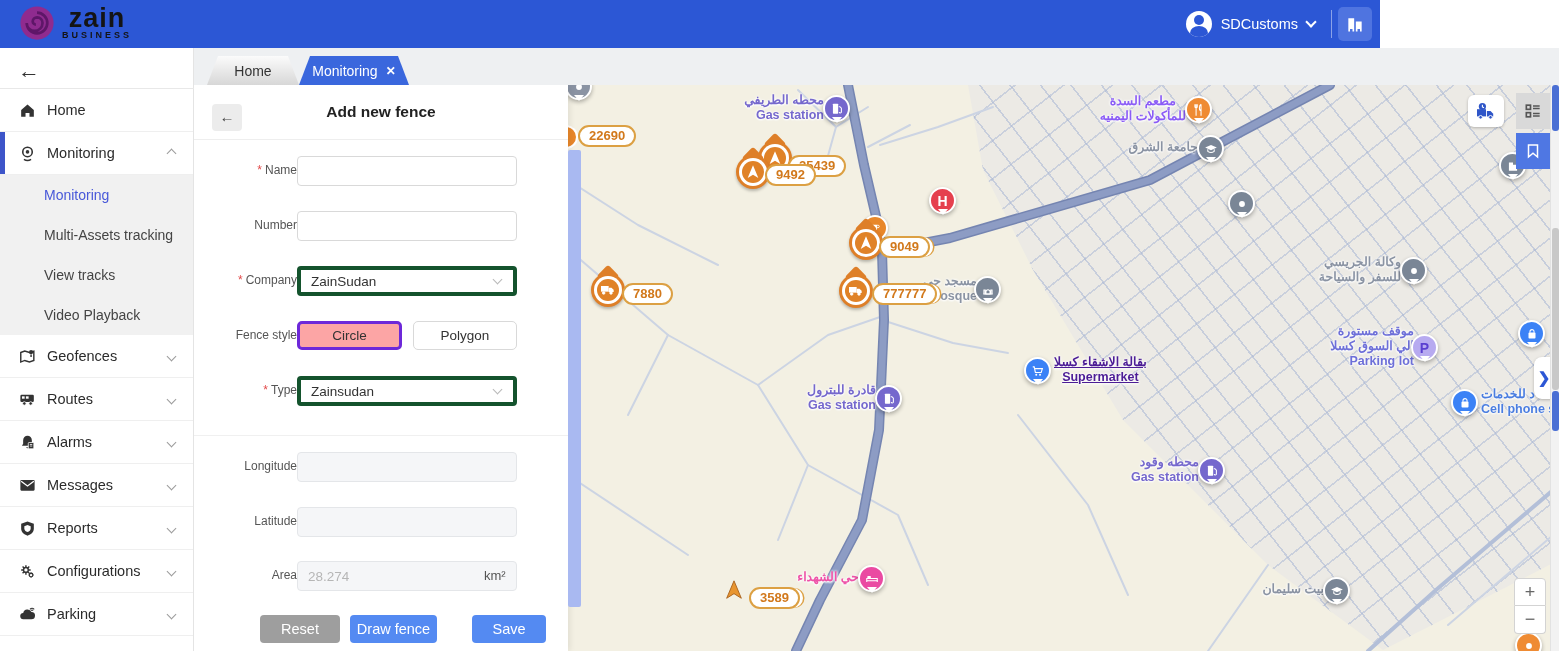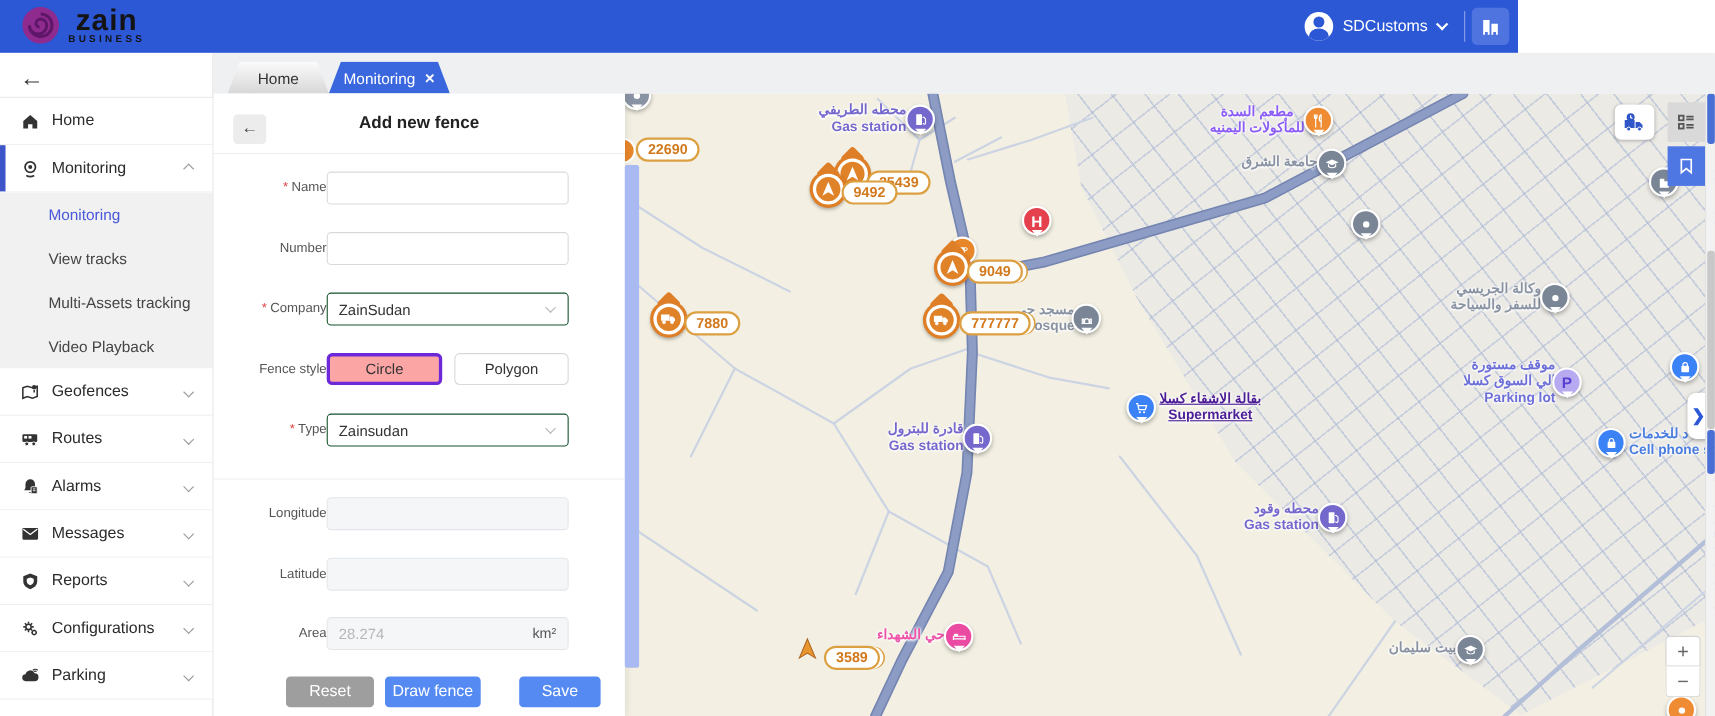--- a/index.html
+++ b/index.html
@@ -44,21 +44,21 @@
   
   #panel { position:absolute; left:194px; top:85px; width:374px; height:566px; background:#fff; z-index:20; box-shadow:2px 0 6px rgba(0,0,0,.08); }
   #panel-head { position:absolute; left:0; top:0; width:374px; height:55px; background:#fff; border-bottom:1px solid #eee; }
   #panel-back { position:absolute; left:18px; top:19px; width:30px; height:27px; background:#ececec; border-radius:4px; text-align:center; line-height:25px; color:#444; font-size:15px; cursor:pointer; }
   #panel-title { position:absolute; left:0; top:18px; width:374px; text-align:center; font-size:15.5px; font-weight:bold; color:#222; }
   .frow-label { position:absolute; width:95px; text-align:right; font-size:12px; color:#555; }
   .req { color:#e24a4a; margin-right:3px; }
   .fin { position:absolute; left:103px; width:220px; height:30px; border:1px solid #d9d9d9; border-radius:4px; background:#fff; font-size:13.5px; padding:0 10px; color:#333; font-family:"Liberation Sans",sans-serif; outline:none; }
   .fin:disabled { background:#f5f6f8; border-color:#e4e6e9; }
   .fin::placeholder { color:#b6b6b6; }
-  .fsel { position:absolute; left:103px; width:220px; height:30px; border:1px solid #14532d; border-radius:4px; background:#fff; font-size:13.5px; padding:0 10px; color:#333; display:flex; align-items:center; cursor:pointer; }
+  .fsel { position:absolute; left:103px; width:220px; height:30px; border:4px solid #14532d; border-radius:4px; background:#fff; font-size:13.5px; padding:0 10px; color:#333; display:flex; align-items:center; cursor:pointer; }
   .fsel .chv { position:absolute; right:12px; width:7px; height:7px; border-right:1.5px solid #b9b9b9; border-bottom:1.5px solid #b9b9b9; transform:rotate(45deg); margin-top:-3px; }
   .tgl { position:absolute; height:29px; border:1px solid #d9d9d9; border-radius:5px; background:#fff; font-size:13.5px; color:#333; display:flex; align-items:center; justify-content:center; cursor:pointer; }
   .tgl.sel { background:#fca5a5; border:3px solid #6d28d9; }
   .unit { position:absolute; font-size:13px; color:#555; }
   #pdivider { position:absolute; left:0; top:350px; width:374px; height:1px; background:#f0f0f0; }
   .pbtn { position:absolute; top:530px; height:28px; border:none; border-radius:4px; color:#fff; font-size:14.5px; cursor:pointer; font-family:"Liberation Sans",sans-serif; }
   #panel-scroll { position:absolute; left:568px; top:150px; width:13px; height:457px; background:#a9b9f1; z-index:22; border-radius:2px; }
 
   
   #map { position:absolute; left:568px; top:85px; width:991px; height:566px; background:#f3f0e3; overflow:hidden; z-index:10; }
@@ -137,22 +137,22 @@
         <span class="sicon"><svg viewBox="0 0 24 24">
             <circle cx="12" cy="10" r="6" fill="none" stroke="currentColor" stroke-width="2"></circle>
             <circle cx="12" cy="10" r="2.3" fill="currentColor"></circle>
             <path d="M7.5 19.5c3 1.8 6 1.8 9 0" fill="none" stroke="currentColor" stroke-width="2"></path>
           </svg></span>
         <span class="lbl">Monitoring</span>
         <span class="chv up"></span>
       </div>
       <div class="submenu">
         <div class="sub-item active">Monitoring</div>
+        <div class="sub-item">Multi-Assets tracking</div>
         <div class="sub-item">View tracks</div>
-        <div class="sub-item">Multi-Assets tracking</div>
         <div class="sub-item">Video Playback</div>
       </div>
       <div class="side-item">
         <span class="sicon"><svg viewBox="0 0 24 24">
             <path d="M3.5 7l5-1.8 6 1.8 5.5-1.8V17l-5.5 2-6-2-5 2z" fill="none" stroke="currentColor" stroke-width="1.8"></path>
             <circle cx="16.5" cy="6.5" r="2.6" fill="currentColor"></circle>
             <path d="M16.5 9.5v3" stroke="currentColor" stroke-width="1.8"></path>
           </svg></span>
         <span class="lbl">Geofences</span>
         <span class="chv down"></span>

